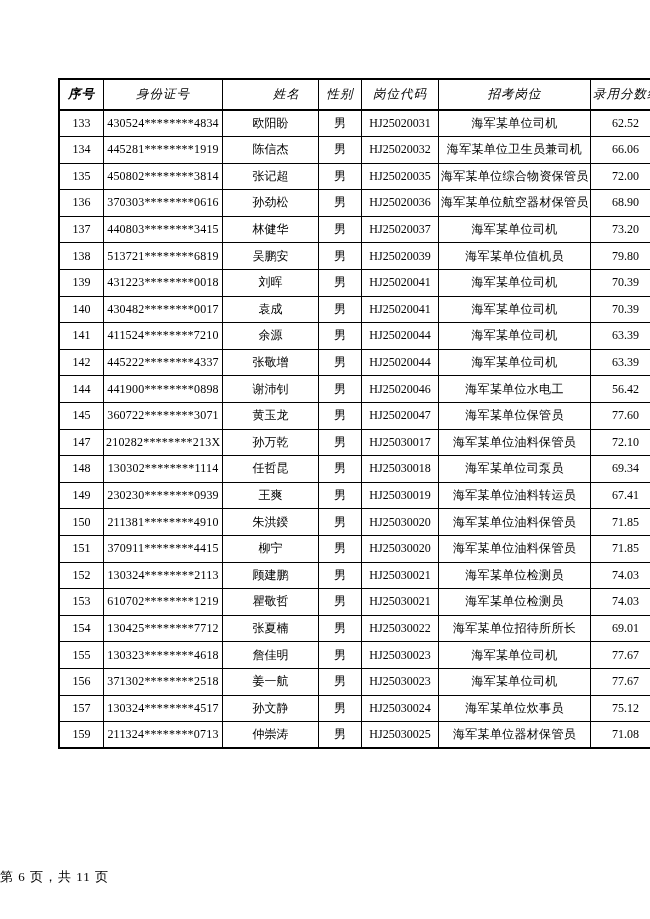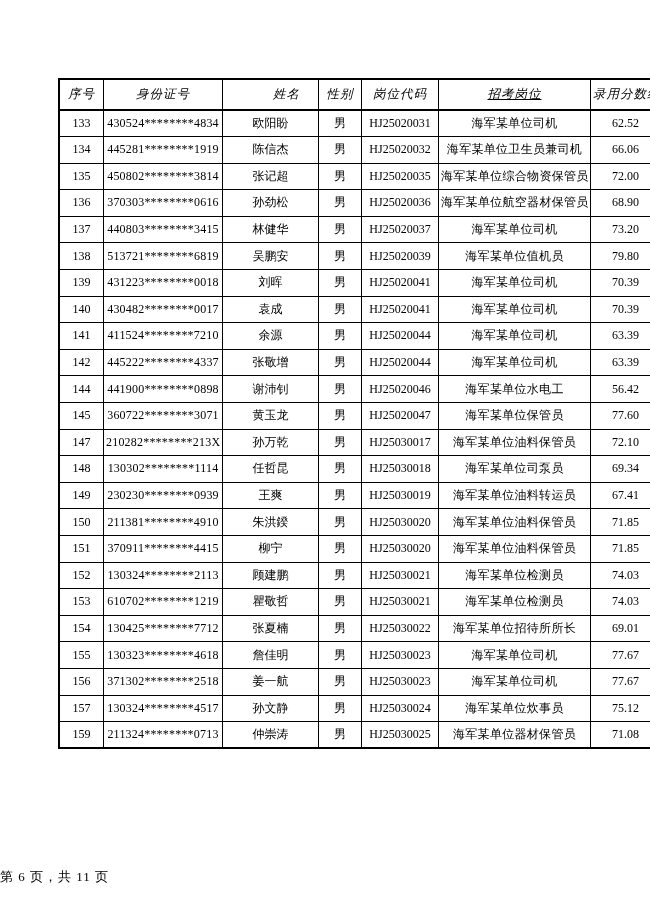--- a/index.html
+++ b/index.html
@@ -76,26 +76,26 @@
     letter-spacing: 1px;
   }
 </style>
 </head>
 <body>
 
 <div class="page">
   <table class="score-table">
     <thead>
       <tr id="header-row">
-          <th style="width: 39px;">序号</th>
+          <th style="width: 39px; font-weight: bold;">序号</th>
           <th style="width: 114px;">身份证号</th>
           <th style="width: 59px; padding-left: 34px;">姓名</th>
           <th style="width: 38px;">性别</th>
           <th style="width: 72px;">岗位代码</th>
-          <th style="width: 147px; text-decoration: underline;">招考岗位</th>
+          <th style="width: 147px;">招考岗位</th>
           <th style="width: 65px;">录用分数线</th>
         </tr>
     </thead>
     <tbody id="table-body">
         <tr>
           <td class="col-index">133</td>
           <td class="col-id_number">430524********4834</td>
           <td class="col-name">欧阳盼</td>
           <td class="col-gender">男</td>
           <td class="col-job_code">HJ25020031</td>

